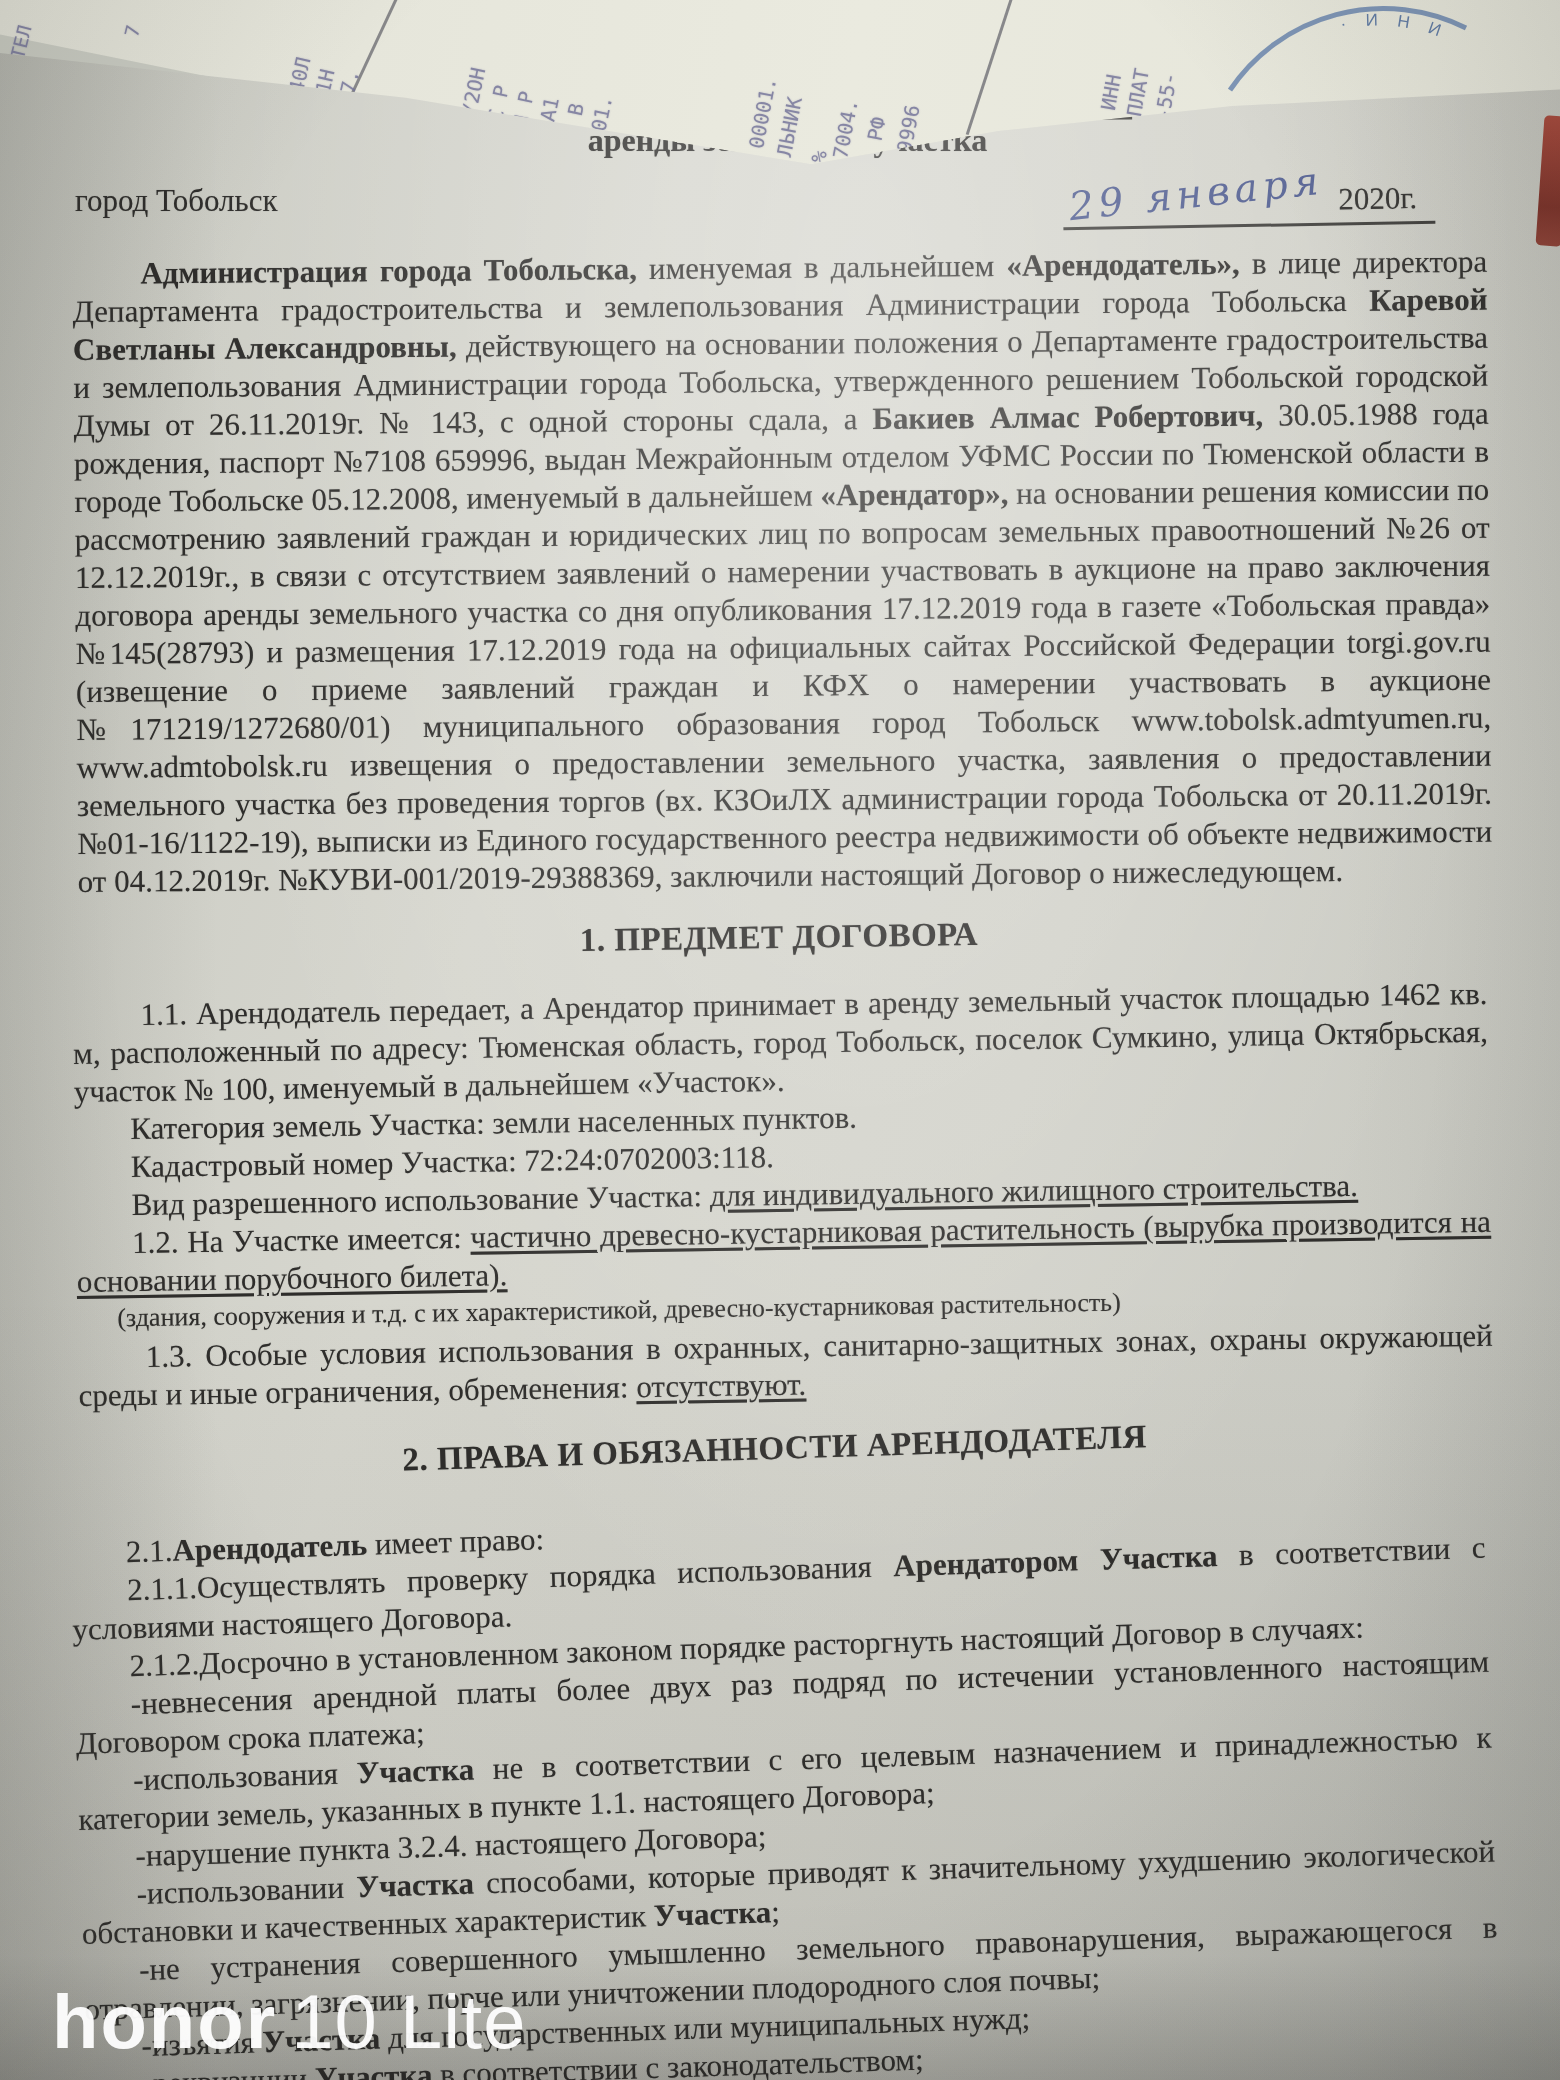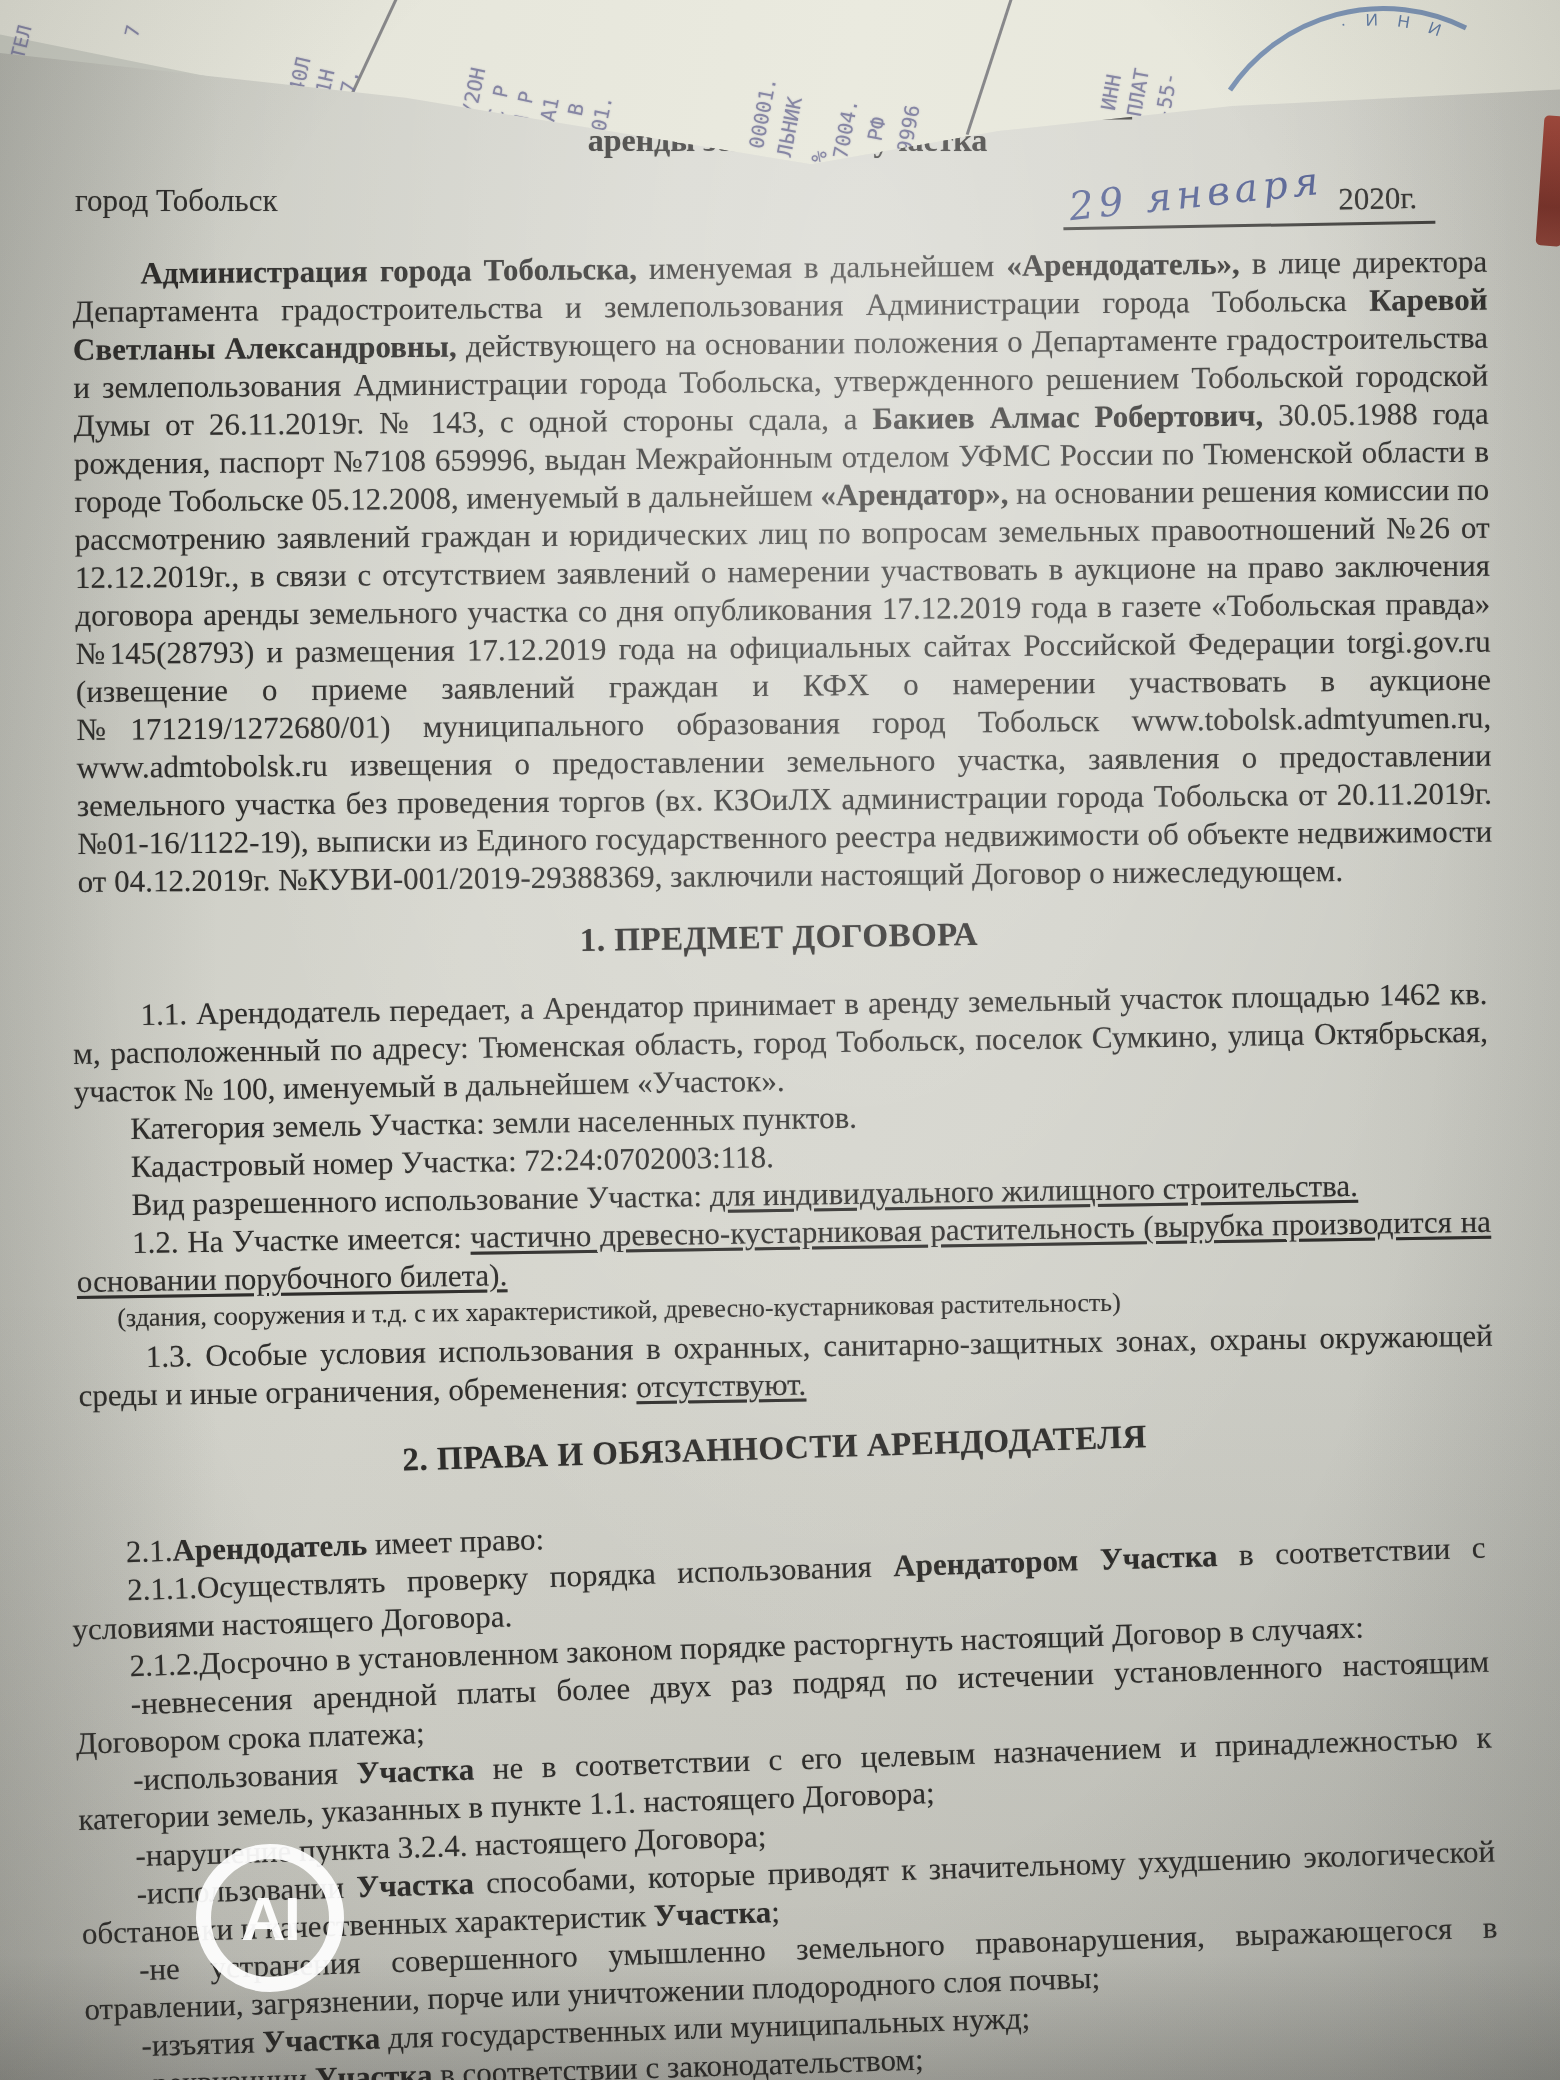--- a/index.html
+++ b/index.html
@@ -152,17 +152,17 @@
         <p class="ind-s"><span>-не устранения совершенного умышленно земельного правонарушения, выражающегося в отравлении, загрязнении, порче или уничтожении плодородного слоя почвы;</span></p>
         <p class="ind-s"><span>-изъятия </span><span class="b">Участка</span><span> для государственных или муниципальных нужд;</span></p>
         <p class="ind-s"><span>-реквизиции </span><span class="b">Участка</span><span> в соответствии с законодательством;</span></p>
       </div>
 
     </div>
   </div>
 
   <div class="shade"></div>
 
-  <div class="wm ai-ring">
-    <span class="ai-txt">AI</span>
+  <div class="wm brand">
+    <span class="bn">honor</span><span class="bm">10 Lite</span>
   </div>
 
 </div>
 
 </body></html>

